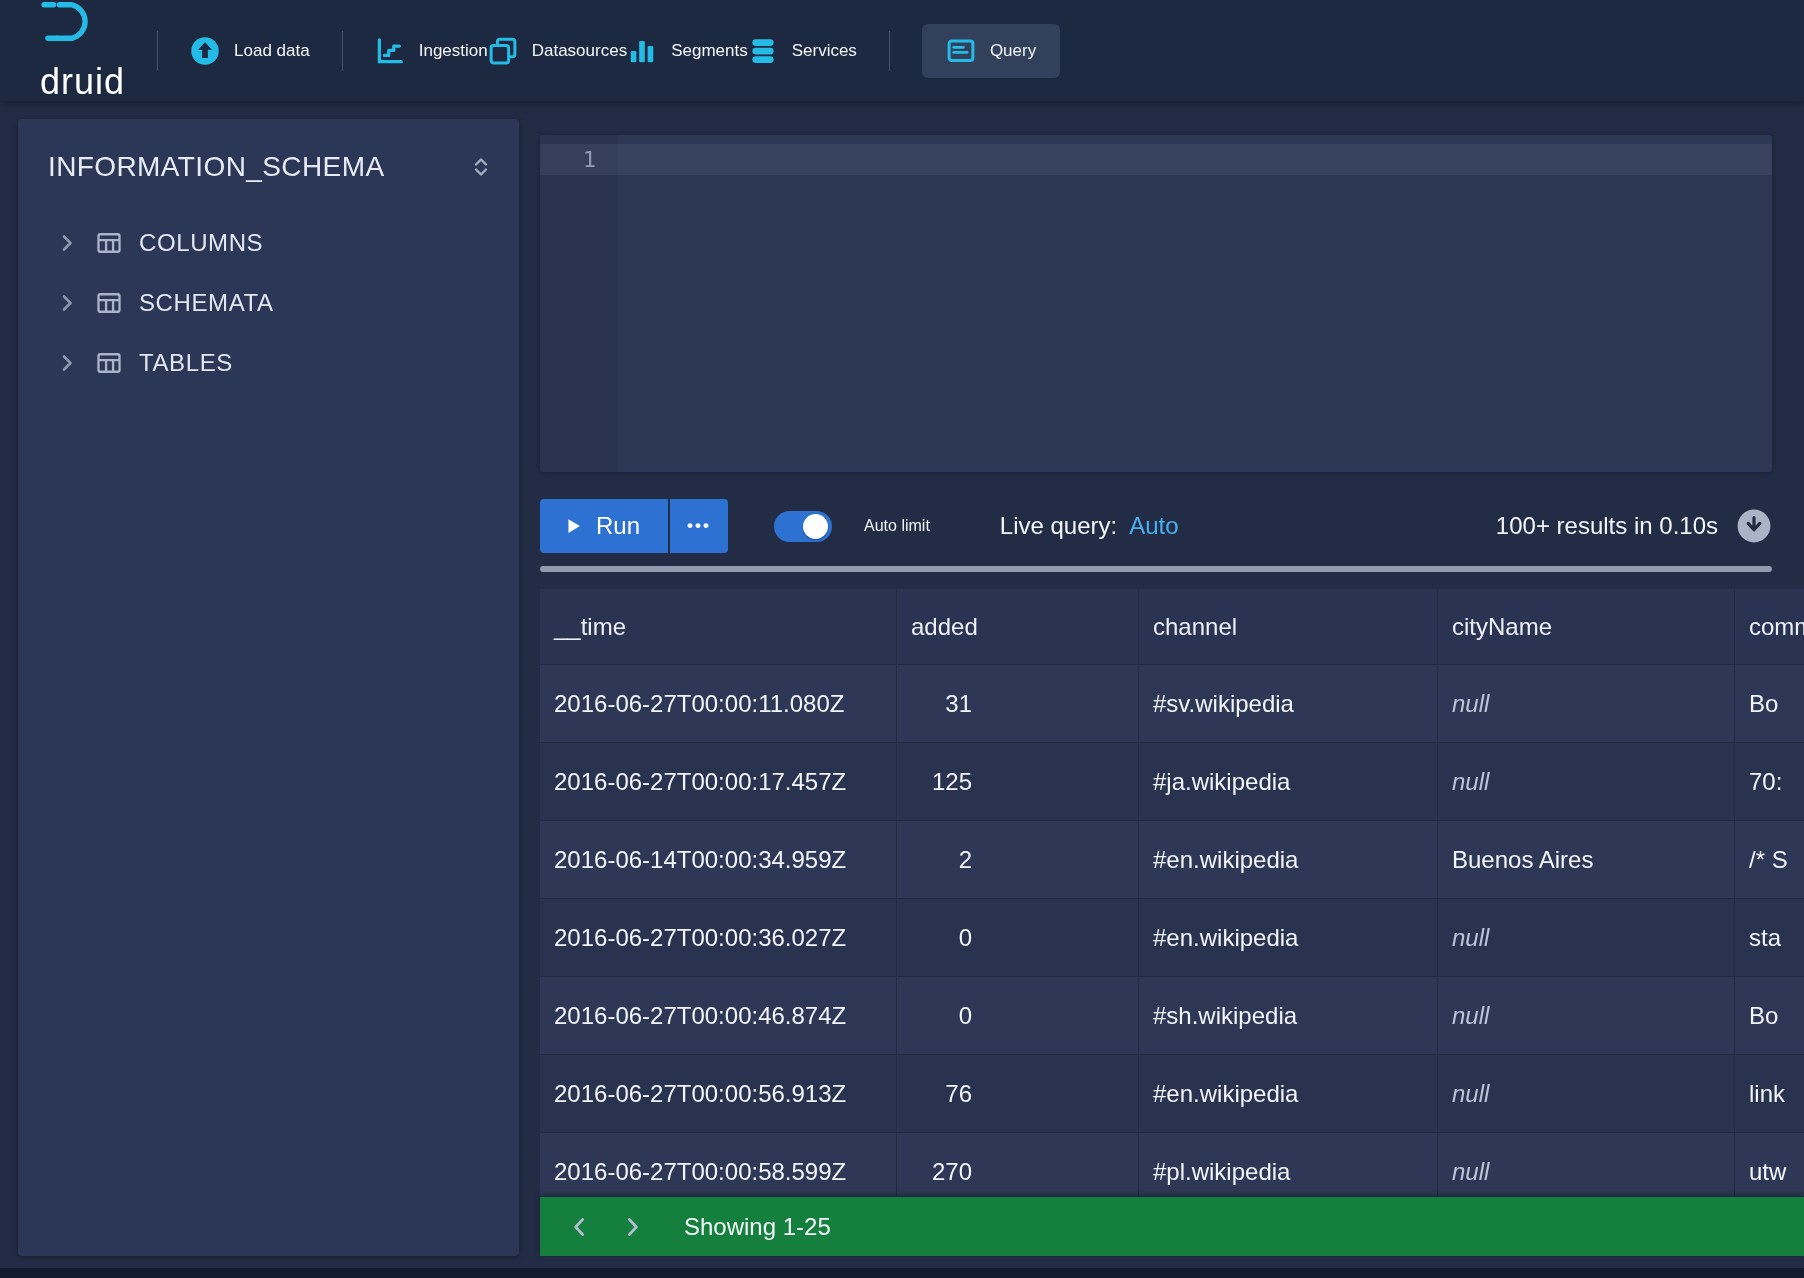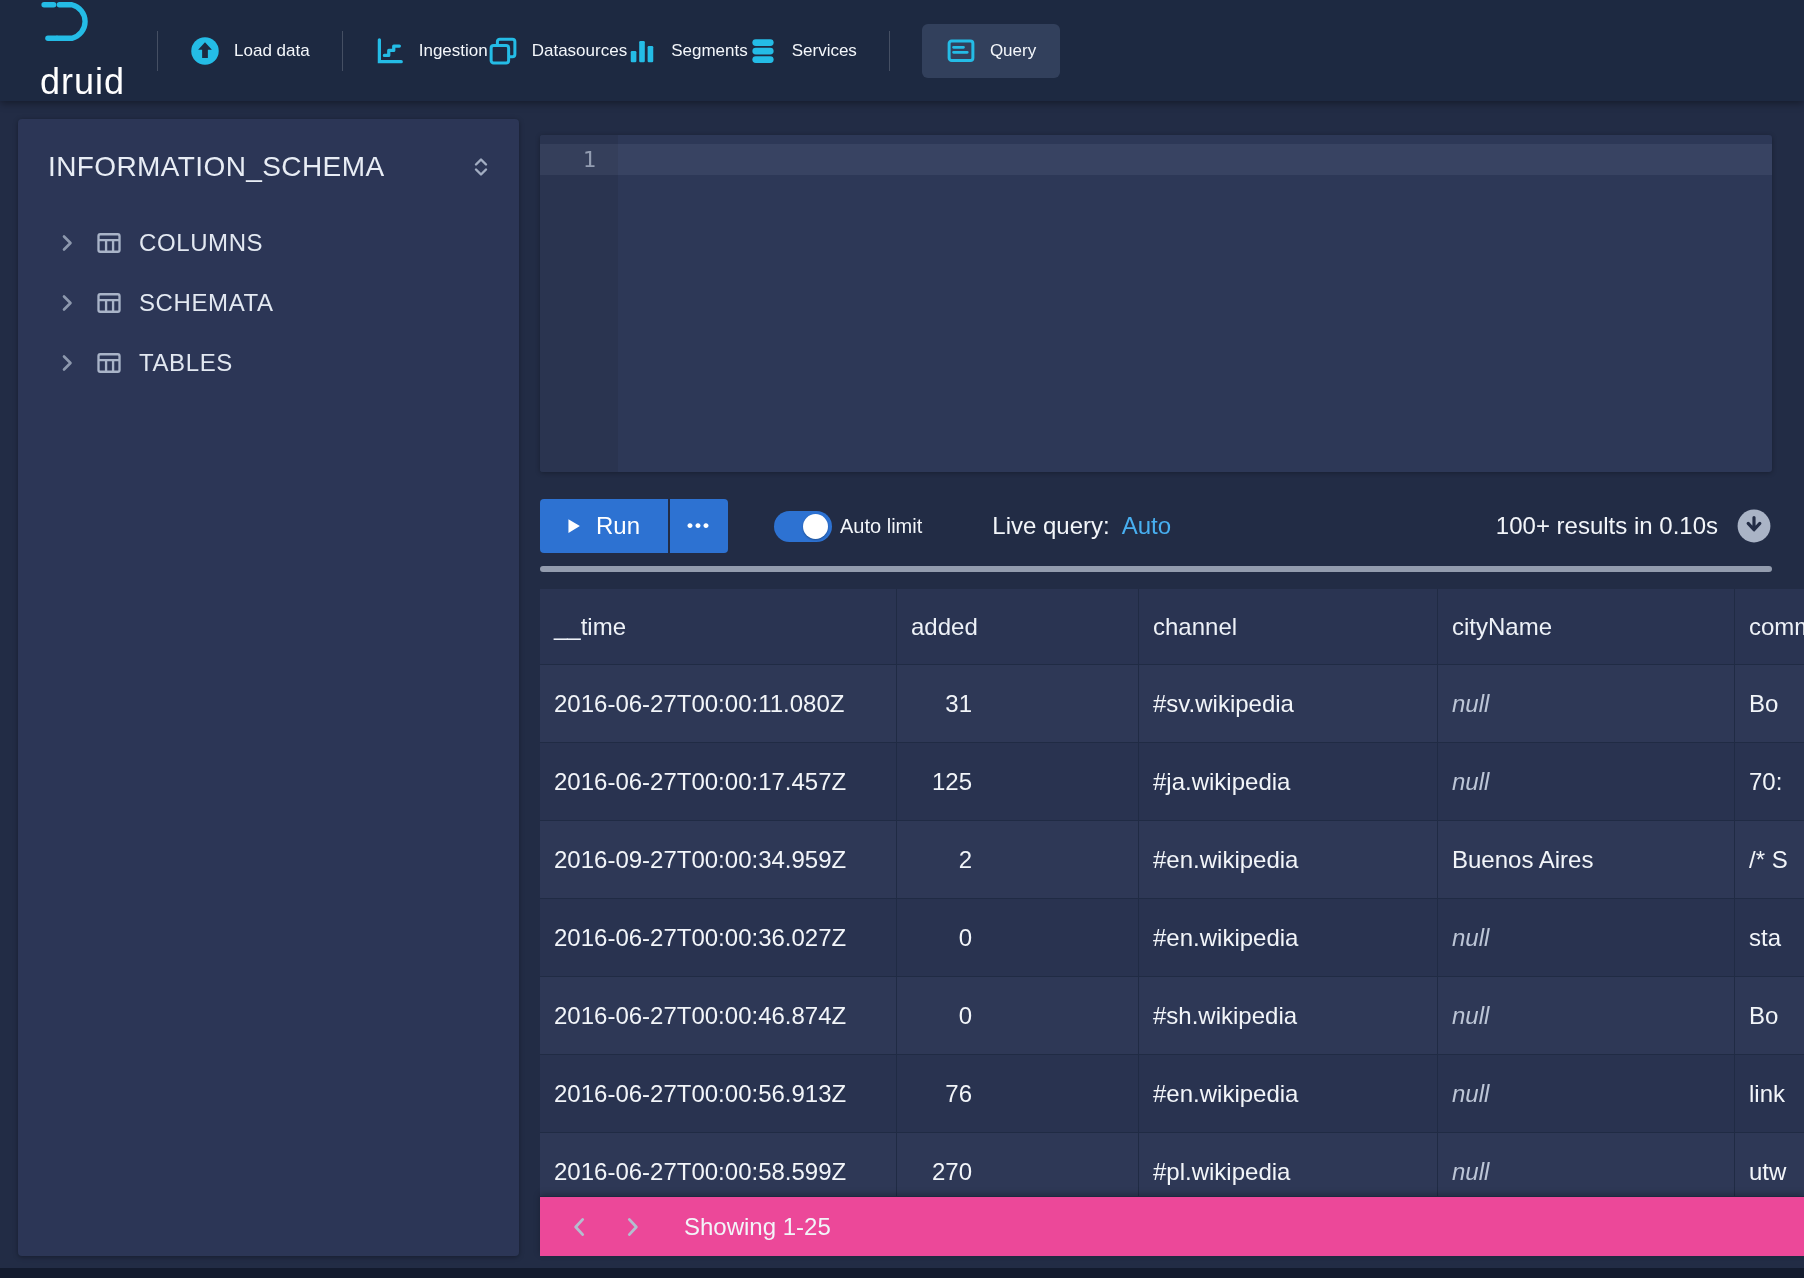--- a/index.html
+++ b/index.html
@@ -51,42 +51,42 @@
   .kw{color:var(--keyword-yellow);}
   .cursor{display:inline-block;width:3px;height:24px;background:var(--cursor-red);vertical-align:text-bottom;margin-left:2px;}
   
   .runbar{position:absolute;left:540px;top:499px;width:1232px;height:54px;display:flex;align-items:center;}
   .btn-run{display:flex;align-items:center;gap:12px;background:var(--accent-blue);border:none;color:#fff;
     font-size:24px;font-family:inherit;height:54px;padding:0 28px 0 22px;border-radius:4px 0 0 4px;cursor:pointer;}
   .btn-more{background:var(--accent-blue);border:none;color:#fff;height:54px;width:58px;margin-left:2px;
     border-radius:0 4px 4px 0;font-size:17px;letter-spacing:2px;font-weight:bold;cursor:pointer;font-family:inherit;}
   .switch{margin-left:46px;width:58px;height:31px;border-radius:16px;background:var(--accent-blue);position:relative;cursor:pointer;flex:none;}
   .switch .knob{position:absolute;right:4px;top:3px;width:25px;height:25px;border-radius:50%;background:#fff;box-shadow:0 1px 2px rgba(0,0,0,.3);}
-  .auto-limit-label{margin-left:8px;font-size:20px;color:#f2f5f9;}
+  .auto-limit-label{margin-left:32px;font-size:16px;color:#f2f5f9;}
   .live-query{margin-left:70px;font-size:24px;display:flex;gap:12px;align-items:center;}
   .live-query .value{color:var(--link-blue);cursor:pointer;}
   .results-info{margin-left:auto;display:flex;align-items:center;gap:18px;font-size:24px;color:#f2f5f9;}
   .dl-btn{display:flex;align-items:center;cursor:pointer;}
   
   .splitter{position:absolute;left:540px;top:566px;width:1232px;height:6px;background:#939cae;border-radius:3px;cursor:row-resize;}
   
   .results{position:absolute;left:540px;top:589px;width:1264px;height:607px;overflow:hidden;background:#293350;}
   .tbl{width:1601px;}
   .thead{display:flex;height:76px;background:#2a3452;}
   .trow{display:flex;height:78px;}
   .trow.odd{background:#2e3856;}
   .trow.even{background:#293350;}
   .cell{padding:0 14px;display:flex;align-items:center;border-right:1px solid #202b44;border-bottom:1px solid #202b44;
     font-size:24px;white-space:nowrap;overflow:hidden;cursor:pointer;}
   .thead .cell{color:#edf1f7;}
   .c0{width:357px;flex:none;} .c1{width:242px;flex:none;} .c2{width:299px;flex:none;} .c3{width:297px;flex:none;} .c4{width:406px;flex:none;}
   .num{justify-content:flex-end;padding-right:166px;}
   .null{font-style:italic;color:#bcc5d6;}
   
-  .results-footer{position:absolute;left:540px;top:1196px;width:1264px;height:60px;background:#ec4899;
+  .results-footer{position:absolute;left:540px;top:1196px;width:1264px;height:60px;background:#15803d;
     display:flex;align-items:center;padding:0 14px;border-top:1px solid #1e2840;box-shadow:0 -2px 6px rgba(0,0,0,.25);}
   .pager-btn{width:52px;height:46px;display:flex;align-items:center;justify-content:center;border-radius:3px;cursor:pointer;}
   .showing{margin-left:26px;font-size:24px;color:#f2f5f9;}
   .bottom-edge{position:absolute;left:0;right:0;bottom:0;height:10px;background:#131b2e;}
 </style>
 </head>
 <body>
 
 <nav class="navbar">
   <div class="brand">
@@ -282,21 +282,21 @@
       <div class="cell c4">Bo</div>
     </div>
     <div class="trow even">
       <div class="cell c0">2016-06-27T00:00:17.457Z</div>
       <div class="cell c1 num">125</div>
       <div class="cell c2">#ja.wikipedia</div>
       <div class="cell c3 null">null</div>
       <div class="cell c4">70:</div>
     </div>
     <div class="trow odd">
-      <div class="cell c0">2016-09-27T00:00:34.959Z</div>
+      <div class="cell c0">2016-06-14T00:00:34.959Z</div>
       <div class="cell c1 num">2</div>
       <div class="cell c2">#en.wikipedia</div>
       <div class="cell c3">Buenos Aires</div>
       <div class="cell c4">/* S</div>
     </div>
     <div class="trow even">
       <div class="cell c0">2016-06-27T00:00:36.027Z</div>
       <div class="cell c1 num">0</div>
       <div class="cell c2">#en.wikipedia</div>
       <div class="cell c3 null">null</div>

